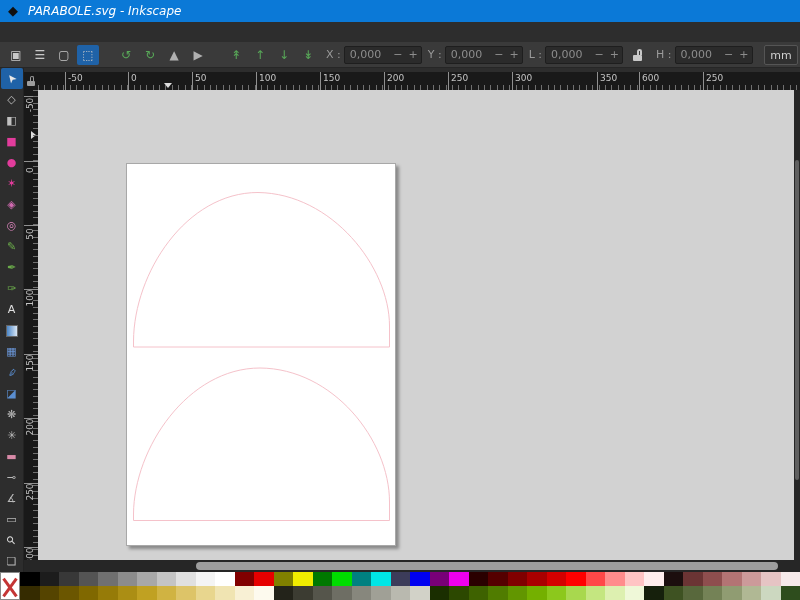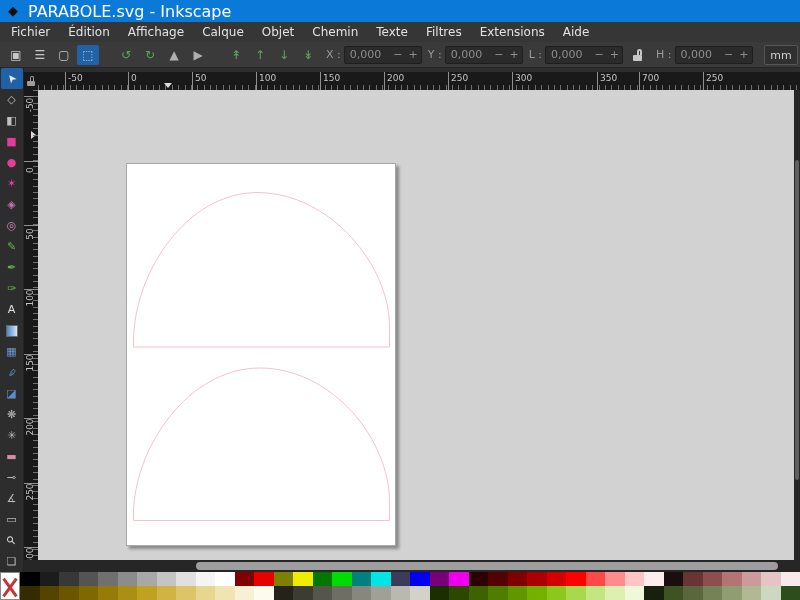--- a/index.html
+++ b/index.html
@@ -5,21 +5,21 @@
   * { margin:0; padding:0; box-sizing:border-box; }
   html,body { width:800px; height:600px; overflow:hidden; background:#2d2d2d;
               font-family:"DejaVu Sans", sans-serif; }
   #app { position:relative; width:800px; height:600px; background:#2d2d2d; }
 
   
   .titlebar { position:absolute; left:0; top:0; width:800px; height:22px;
     background:#0b79d7; display:flex; align-items:center; padding-left:6px; }
   .appicon { width:14px; height:14px; margin-right:8px; color:#101010; font-size:13px;
     line-height:14px; text-align:center; }
-  .titletext { color:#ffffff; font-size:16px; }
+  .titletext { color:#ffffff; font-size:12px;font-style:italic; }
 
   
   .menubar { position:absolute; left:0; top:22px; width:800px; height:20px;
     background:#363636; display:flex; align-items:center; padding-left:2px; }
   .mitem { color:#e2e2e2; font-size:12px; padding:2px 9px; }
 
   
   .toolbar { position:absolute; left:0; top:42px; width:800px; height:26px;
     background:#3a3a3a; display:flex; align-items:center; padding:0 4px;
     border-bottom:1px solid #262626; }
@@ -110,32 +110,20 @@
 </head>
 <body>
 
 <div id="app">
 
   <div class="titlebar">
     <span class="appicon">◆</span>
     <span class="titletext">PARABOLE.svg - Inkscape</span>
   </div>
 
-  <div class="menubar">
-      <span class="mitem">Fichier</span>
-      <span class="mitem">Édition</span>
-      <span class="mitem">Affichage</span>
-      <span class="mitem">Calque</span>
-      <span class="mitem">Objet</span>
-      <span class="mitem">Chemin</span>
-      <span class="mitem">Texte</span>
-      <span class="mitem">Filtres</span>
-      <span class="mitem">Extensions</span>
-      <span class="mitem">Aide</span>
-    </div>
 
   <div class="toolbar">
     <div id="tc-toggles" style="display:flex;">
         <div class="tbtn">
           <span class="ticon">▣</span>
         </div>
         <div class="tbtn">
           <span class="ticon">☰</span>
         </div>
         <div class="tbtn">
@@ -320,21 +308,21 @@
       <div class="htick" style="left: 410px;">
         <span class="hlab">250</span>
       </div>
       <div class="htick" style="left: 474px;">
         <span class="hlab">300</span>
       </div>
       <div class="htick" style="left: 559px;">
         <span class="hlab">350</span>
       </div>
       <div class="htick" style="left: 601px;">
-        <span class="hlab">700</span>
+        <span class="hlab">600</span>
       </div>
       <div class="htick" style="left: 665px;">
         <span class="hlab">250</span>
       </div>
       <div class="htick" style="left: 763px;">
         <span class="hlab">500</span>
       </div>
       <div class="hmarker" style="left: 126px;"></div>
     </div>
   <div class="vruler">

